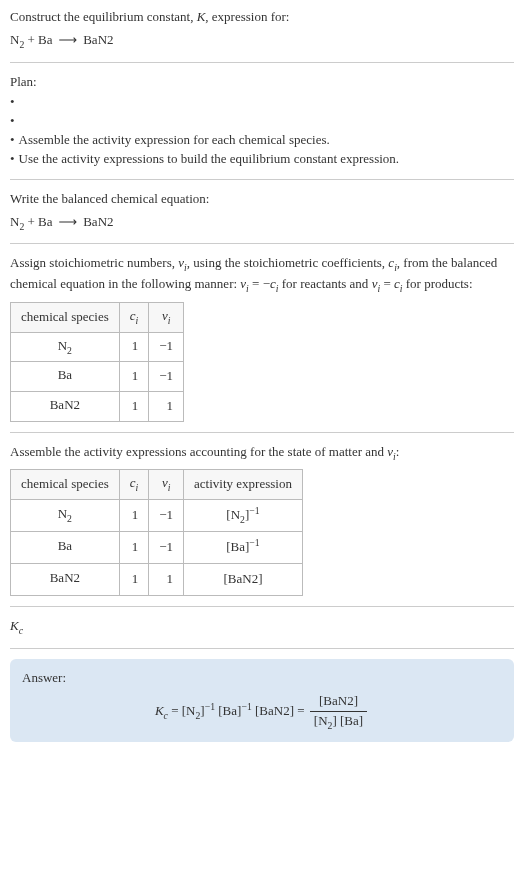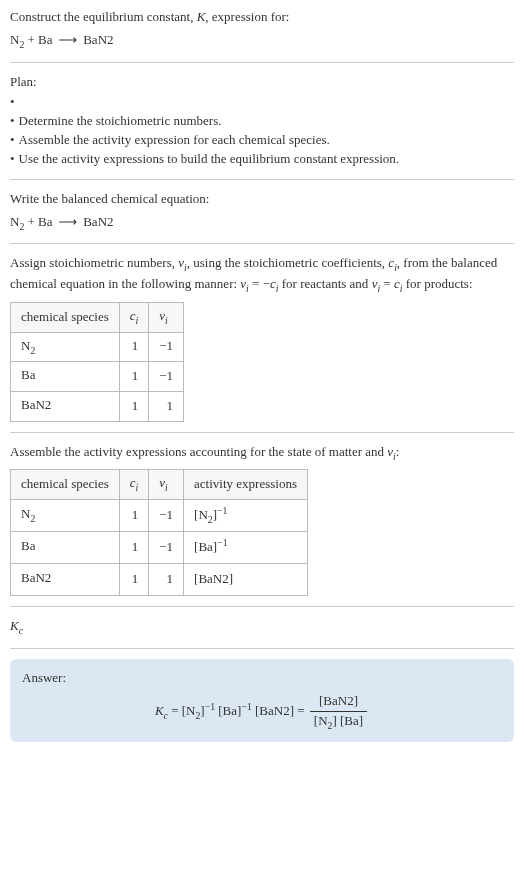--- a/index.html
+++ b/index.html
@@ -38,21 +38,21 @@
       font-size: 0.75em;
       vertical-align: super;
     }
     table {
       border-collapse: collapse;
       margin: 6px 0;
     }
     th, td {
       border: 1px solid #bbb;
       padding: 4px 10px;
-      text-align: left;
+      text-align: center;
       font-weight: normal;
     }
     th {
       background: #f7f7f7;
     }
     td.num {
       text-align: right;
     }
     .answer-box {
       background: #dbe7f3;
@@ -104,21 +104,20 @@
 <hr class="divider">
 
 <div class="section">
   <div>Plan:</div>
   <div class="plan-list">
     <div class="plan-item">
         <span class="bullet">•</span>
       </div>
     <div class="plan-item">
         <span class="bullet">•</span>
-        <span>Determine the stoichiometric numbers.</span>
       </div>
     <div class="plan-item">
         <span class="bullet">•</span>
         <span>Assemble the activity expression for each chemical species.</span>
       </div>
     <div class="plan-item">
         <span class="bullet">•</span>
         <span>Use the activity expressions to build the equilibrium constant expression.</span>
       </div>
   </div>
@@ -170,21 +169,21 @@
 <div class="section">
   <div>
     <span>Assemble the activity expressions accounting for the state of matter and </span><span class="italic"><span>ν</span><sub>i</sub></span><span>:</span>
   </div>
   <table>
     <tbody>
         <tr>
       <th>chemical species</th>
       <th><span class="italic"><span>c</span><sub>i</sub></span></th>
       <th><span class="italic"><span>ν</span><sub>i</sub></span></th>
-      <th>activity expressions</th>
+      <th>activity expression</th>
     </tr>
     <tr>
       <td><span>N</span><sub>2</sub></td>
       <td class="num">1</td>
       <td class="num">−1</td>
       <td><span>[N</span><sub>2</sub><span>]</span><sup>−1</sup></td>
     </tr>
     <tr>
       <td><span>Ba</span><sub></sub></td>
       <td class="num">1</td>

